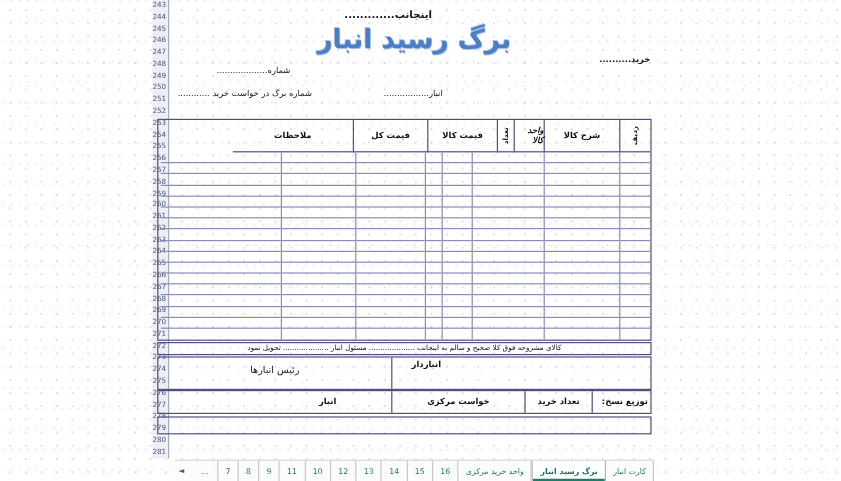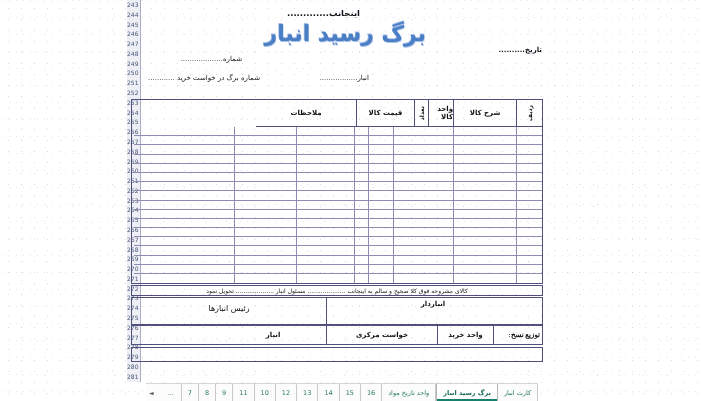--- a/index.html
+++ b/index.html
@@ -31,21 +31,21 @@
   .th{box-sizing:border-box;border-left:1px solid #50507e;border-bottom:1px solid #50507e;display:flex;align-items:center;justify-content:center;font-size:7px;font-weight:bold;}
   .th:last-child{border-left:none;}
   .vert{writing-mode:vertical-rl;transform:rotate(180deg);font-size:6px;line-height:1;}
   .tr{display:flex;direction:rtl;height:9.2px;}
   .td{box-sizing:border-box;border-left:1px solid #8c8cb4;border-bottom:1px solid #8c8cb4;}
   .td:last-child{border-left:none;}
   .tr:last-child .td{border-bottom:none;}
   .noterow{position:absolute;left:131px;top:285px;width:412px;height:11px;border:1px solid #50507e;box-sizing:border-box;
     direction:rtl;text-align:center;font-size:6px;line-height:9px;color:#15151c;}
   .sigbox{position:absolute;left:131px;top:297px;width:412px;height:28px;border:1.5px solid #50507e;box-sizing:border-box;display:flex;direction:rtl;}
-  .sig-r{box-sizing:border-box;width:216px;border-left:1px solid #50507e;text-align:center;padding:2px 3px 0 0;font-size:7px;font-weight:bold;direction:rtl;}
+  .sig-r{box-sizing:border-box;width:216px;border-left:1px solid #50507e;text-align:left;padding:2px 3px 0 16px;font-size:7px;font-weight:bold;direction:rtl;}
   .sig-l{flex:1;text-align:center;font-size:8px;font-weight:normal;padding-top:6px;direction:rtl;}
   .distrow{position:absolute;left:131px;top:325px;width:412px;height:20px;border:1.5px solid #50507e;box-sizing:border-box;display:flex;direction:rtl;}
   .dc{box-sizing:border-box;border-left:1px solid #50507e;display:flex;align-items:center;justify-content:center;font-size:7px;font-weight:bold;direction:rtl;}
   .dc:last-child{border-left:none;}
   .dc.lab{justify-content:flex-start;padding-right:2px;}
   .emptybox{position:absolute;left:131px;top:347px;width:412px;height:15px;border:1.5px solid #50507e;box-sizing:border-box;}
   
   .tabbar{position:absolute;left:146px;top:383px;height:17px;display:flex;align-items:stretch;font-size:6.5px;border-top:1px solid #d6d6d6;background:rgba(250,250,250,0.6);}
   .nav{display:flex;align-items:center;color:#5a5a5a;padding:0 7px 0 3px;font-size:6px;}
   .ovf{display:flex;align-items:center;color:#2a7a68;padding:0 7px;}
@@ -95,36 +95,37 @@
       <div class="rn">276</div>
       <div class="rn">277</div>
       <div class="rn">278</div>
       <div class="rn">279</div>
       <div class="rn">280</div>
       <div class="rn">281</div>
     </div>
 
   <div class="lbl factory">اینجانب.............</div>
   <div class="lbl bigtitle">برگ رسید انبار</div>
-  <div class="lbl date">تاریخ..........</div>
+  <div class="lbl date">خرید..........</div>
   <div class="lbl serial">شماره...................</div>
   <div class="lbl request">شماره برگ در خواست خرید ............</div>
   <div class="lbl wh">انبار.................</div>
 
   <div class="ftable">
     <div class="thead" id="thead">
         <div class="th" style="width: 26px;">
           <span class="vert">ردیف</span>
         </div>
         <div class="th" style="width: 63px;">شرح كالا</div>
-        <div class="th" style="width: 25px;">واحد كالا</div>
+        <div class="th" style="width: 25px; font-style: italic;">واحد كالا</div>
         <div class="th" style="width: 14px;">
           <span class="vert">تعداد</span>
         </div>
         <div class="th" style="width: 58px;">قیمت كالا</div>
+        <div class="th" style="width: 62px;">قیمت كل</div>
         <div class="th" style="width: 100px; text-align: center;">ملاحظات</div>
       </div>
     <div id="tbody">
         <div class="tr">
           <div class="td" style="width: 26px;"></div>
           <div class="td" style="width: 63px;"></div>
           <div class="td" style="width: 60px;"></div>
           <div class="td" style="width: 25px;"></div>
           <div class="td" style="width: 14px;"></div>
           <div class="td" style="width: 58px;"></div>
@@ -295,41 +296,41 @@
   </div>
 
   <div class="noterow">كالای مشروحه فوق كلا صحیح و سالم به اینجانب .................... مسئول انبار .................... تحویل نمود</div>
 
   <div class="sigbox">
     <div class="sig-r">انباردار</div>
     <div class="sig-l">رئیس انبارها</div>
   </div>
 
   <div class="distrow" id="distrow">
-      <div class="dc lab" style="width: 49px; font-family: Liberation Serif, serif;">توزیع نسخ:</div>
-      <div class="dc" style="width: 56px;">واحد خرید</div>
+      <div class="dc lab" style="width: 49px;">توزیع نسخ:</div>
+      <div class="dc" style="width: 56px;">تعداد خرید</div>
       <div class="dc" style="width: 111px;">خواست مركزی</div>
       <div class="dc" style="width: 106px;">انبار</div>
     </div>
 
   <div class="emptybox"></div>
 
   <div class="tabbar">
     <div class="nav">◄</div>
     <div class="ovf">...</div>
     <div id="tabs" style="display:flex;align-items:stretch;">
         <div class="tab">7</div>
         <div class="tab">8</div>
         <div class="tab">9</div>
         <div class="tab">11</div>
         <div class="tab">10</div>
         <div class="tab">12</div>
         <div class="tab">13</div>
         <div class="tab">14</div>
         <div class="tab">15</div>
         <div class="tab">16</div>
-        <div class="tab">واحد تاریخ مواد</div>
+        <div class="tab">واحد خرید مركزی</div>
         <div class="tab active">برگ رسید انبار</div>
         <div class="tab">كارت انبار</div>
       </div>
   </div>
 
 </div>
 
 </body></html>

